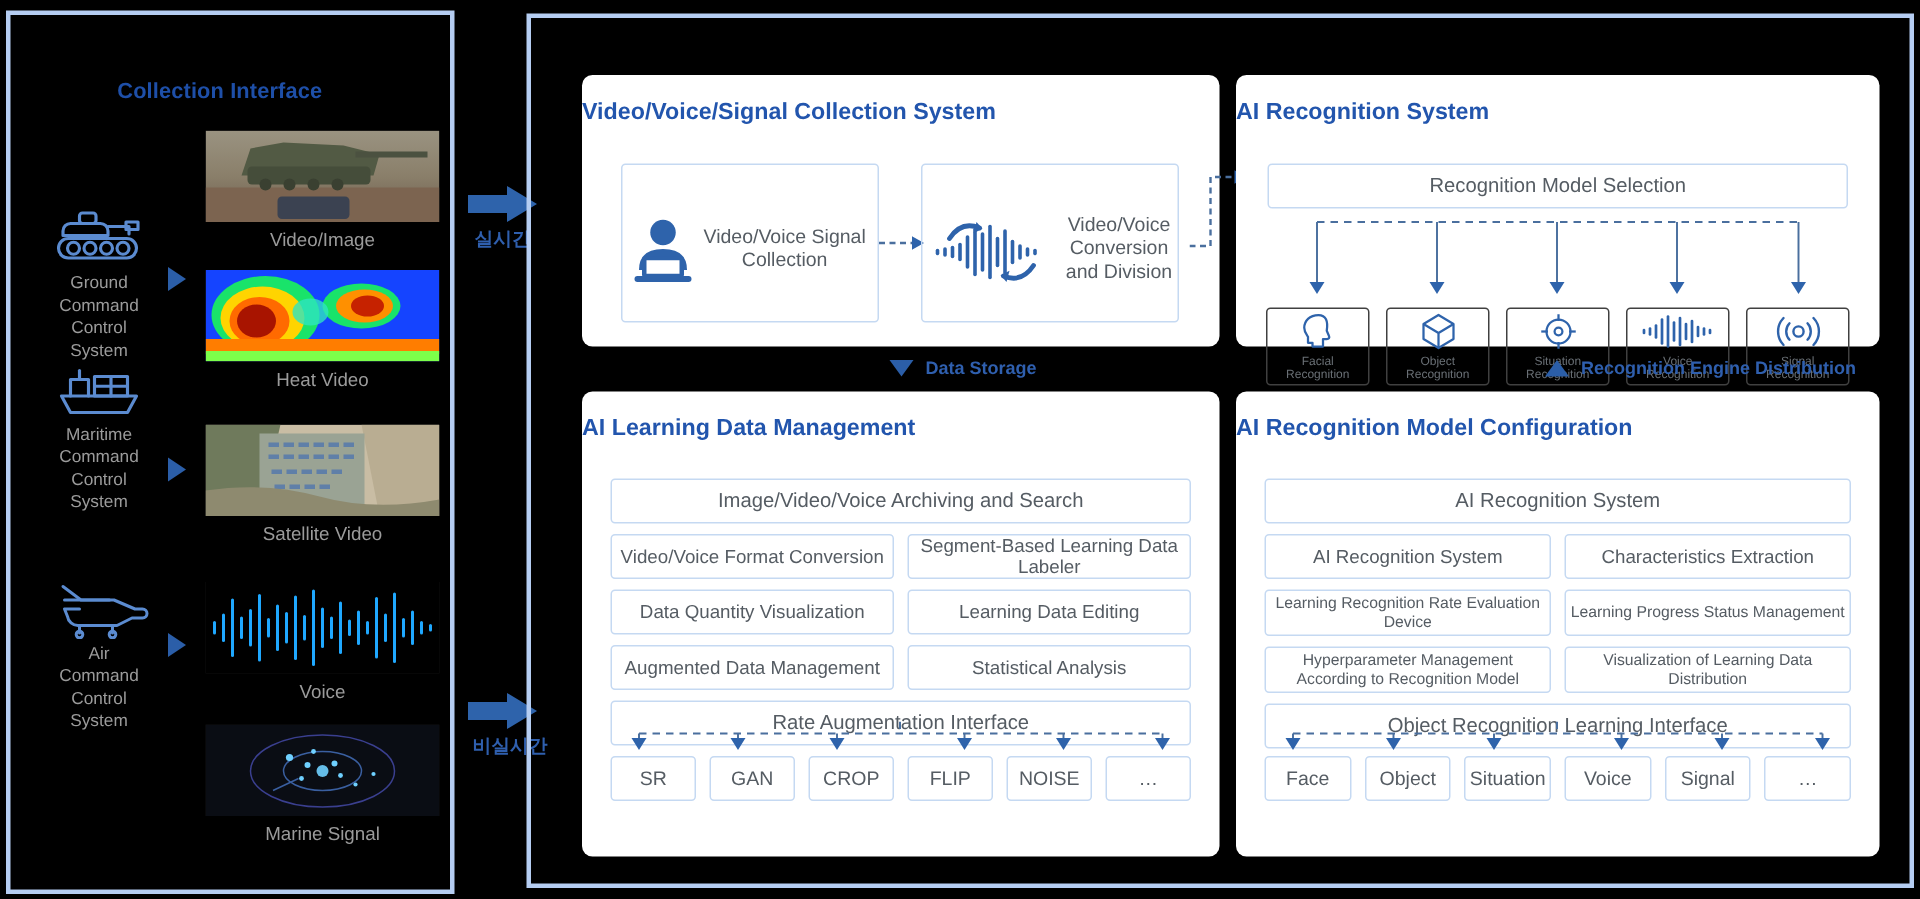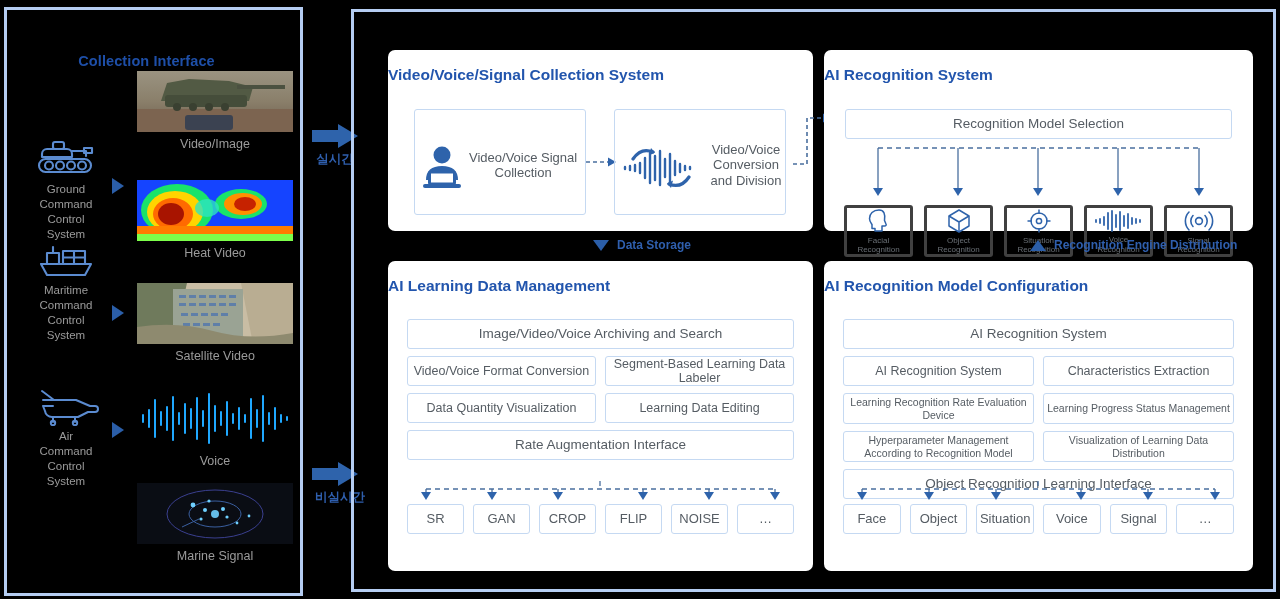--- a/index.html
+++ b/index.html
@@ -97,21 +97,21 @@
     font-size: 13px; line-height: 15.5px;
   }
 
   
   #panel-recognition { left: 824px; top: 50px; width: 429px; height: 181px; }
   #rms-box {
     position: absolute; left: 21px; top: 59px; width: 387px; height: 30px;
   }
   .rec-cell {
     position: absolute; top: 155px; width: 69px; height: 52px;
-    border: 3px solid #404040; border-radius: 3px;
+    border: 1px solid #404040; border-radius: 3px;
     display: flex; flex-direction: column;
     align-items: center; justify-content: center;
   }
   .rec-cell .ico { height: 26px; display:flex; align-items:center; }
   .rec-cell .lbl {
     font-size: 8px; line-height: 9.5px; color: #6a7076;
     text-align:center; margin-top: 2px;
   }
 
   
@@ -203,21 +203,21 @@
         <div>Command</div>
         <div>Control</div>
         <div>System</div>
       </div>
     </div>
 
     <div class="play-arrow" style="left:105px; top:168px;"></div>
     <div class="play-arrow" style="left:105px; top:295px;"></div>
     <div class="play-arrow" style="left:105px; top:412px;"></div>
 
-    <div class="thumb-block" style="top:61px;">
+    <div class="thumb-block" style="top:77px;">
       <div class="thumb">
         <svg width="156" height="61" viewBox="0 0 156 61">
           <defs>
               <linearGradient id="gTank" x1="0" y1="0" x2="0" y2="1">
             <stop offset="0" stop-color="#9a9381"></stop>
                 <stop offset=".5" stop-color="#8a7f6a"></stop>
             <stop offset="1" stop-color="#6b5a4a"></stop>
               </linearGradient>
             </defs>
           <rect width="156" height="61" fill="url(#gTank)"></rect>
@@ -559,20 +559,24 @@
       <div class="box big row-full">Image/Video/Voice Archiving and Search</div>
 
       <div class="row-pair">
         <div class="box">Video/Voice Format Conversion</div>
         <div class="box">Segment-Based Learning Data Labeler</div>
       </div>
       <div class="row-pair">
         <div class="box">Data Quantity Visualization</div>
         <div class="box">Learning Data Editing</div>
       </div>
+      <div class="row-pair">
+        <div class="box">Augmented Data Management</div>
+        <div class="box">Statistical Analysis</div>
+      </div>
 
       <div class="box big row-full">Rate Augmentation Interface</div>
     </div>
 
     <svg class="dist" viewBox="0 0 387 20" preserveAspectRatio="none">
       <path d="M19 8 h349 M193 0 v8" fill="none" stroke="#4a6f9e" stroke-width="1.3" stroke-dasharray="5,4"></path>
       <g fill="none" stroke="#4a6f9e" stroke-width="1.3">
         <line x1="19" y1="8" x2="19" y2="12"></line>
           <line x1="85" y1="8" x2="85" y2="12"></line>
         <line x1="151" y1="8" x2="151" y2="12"></line>

